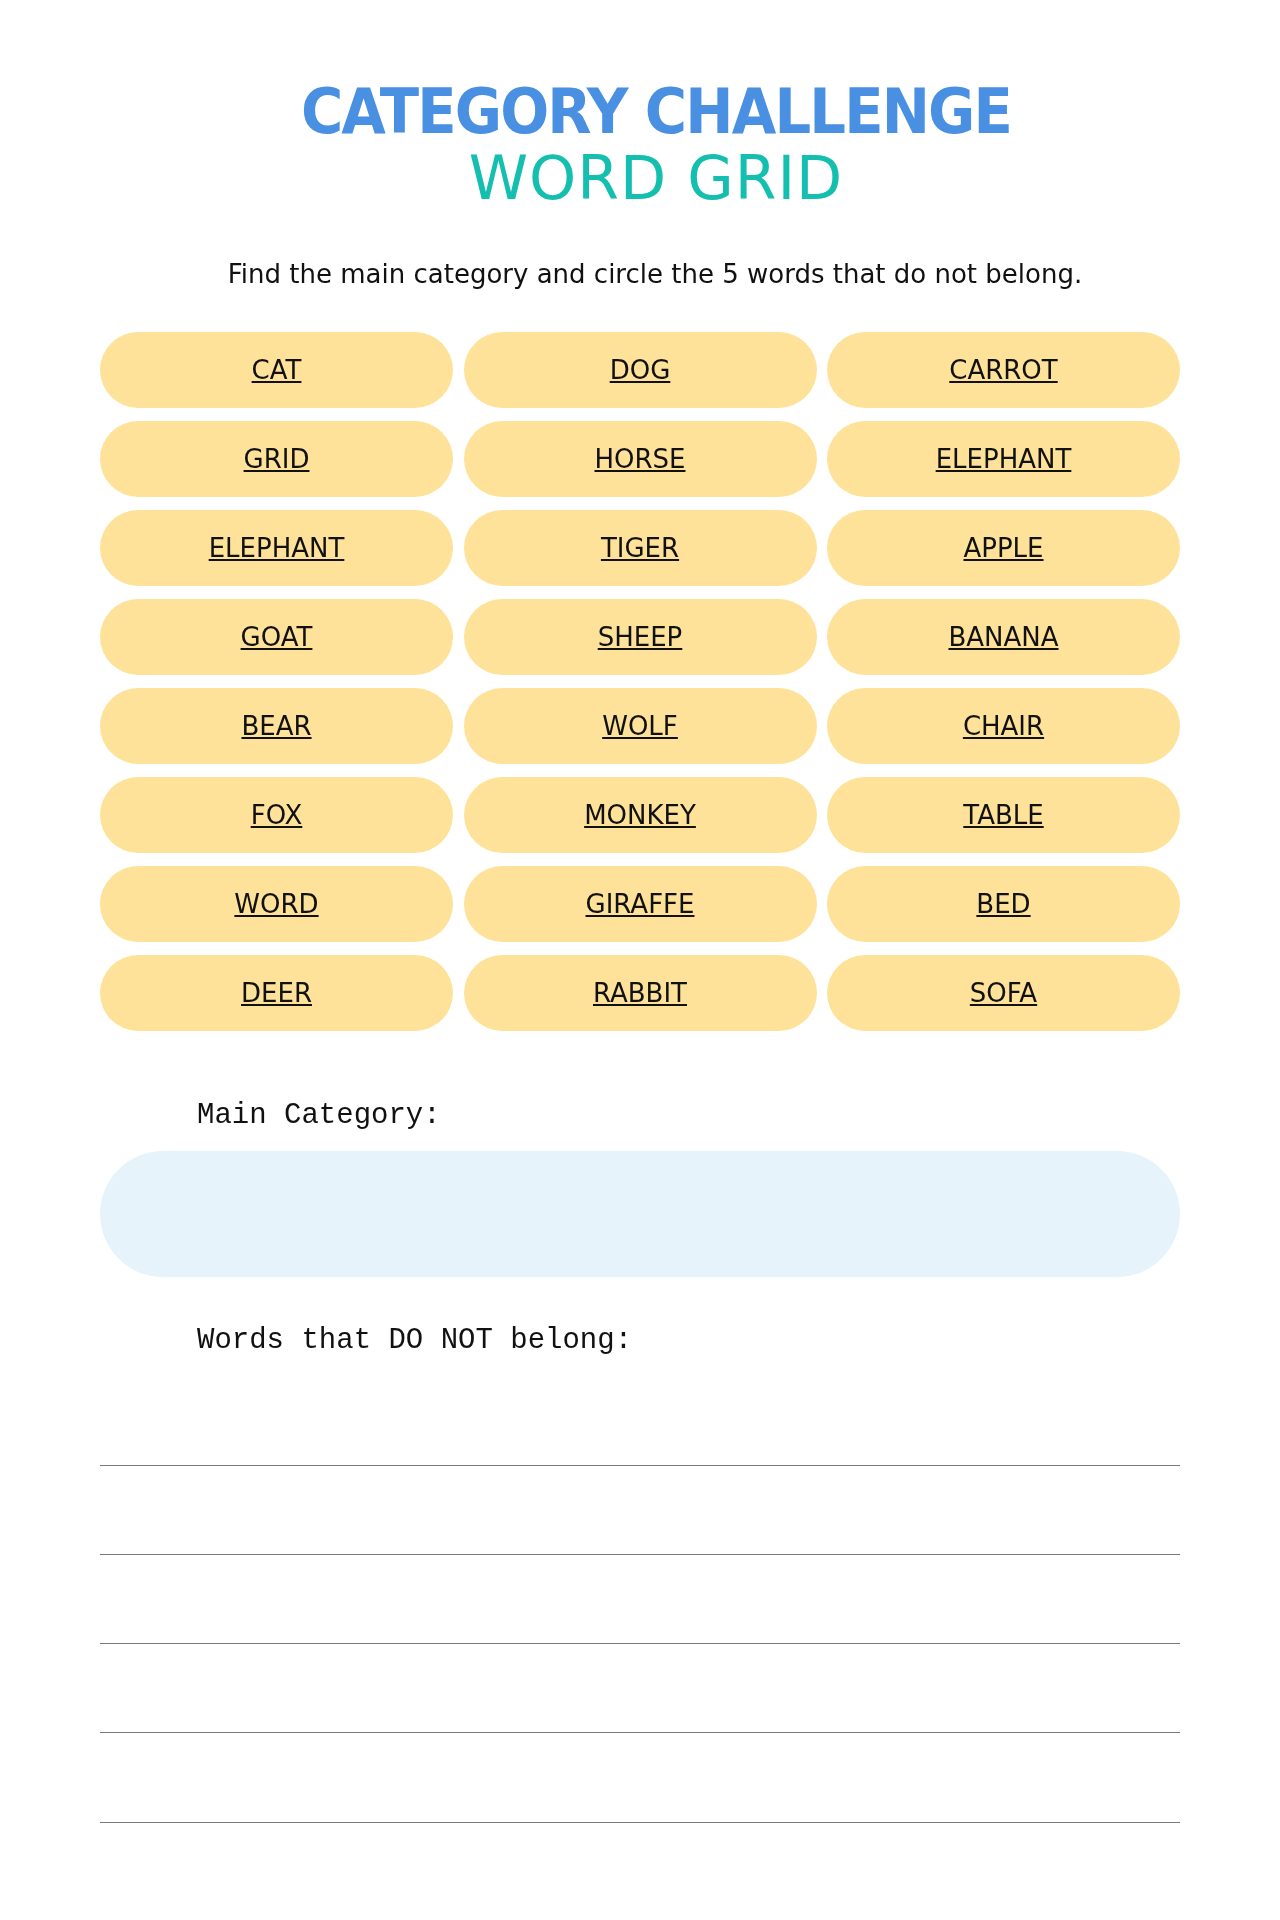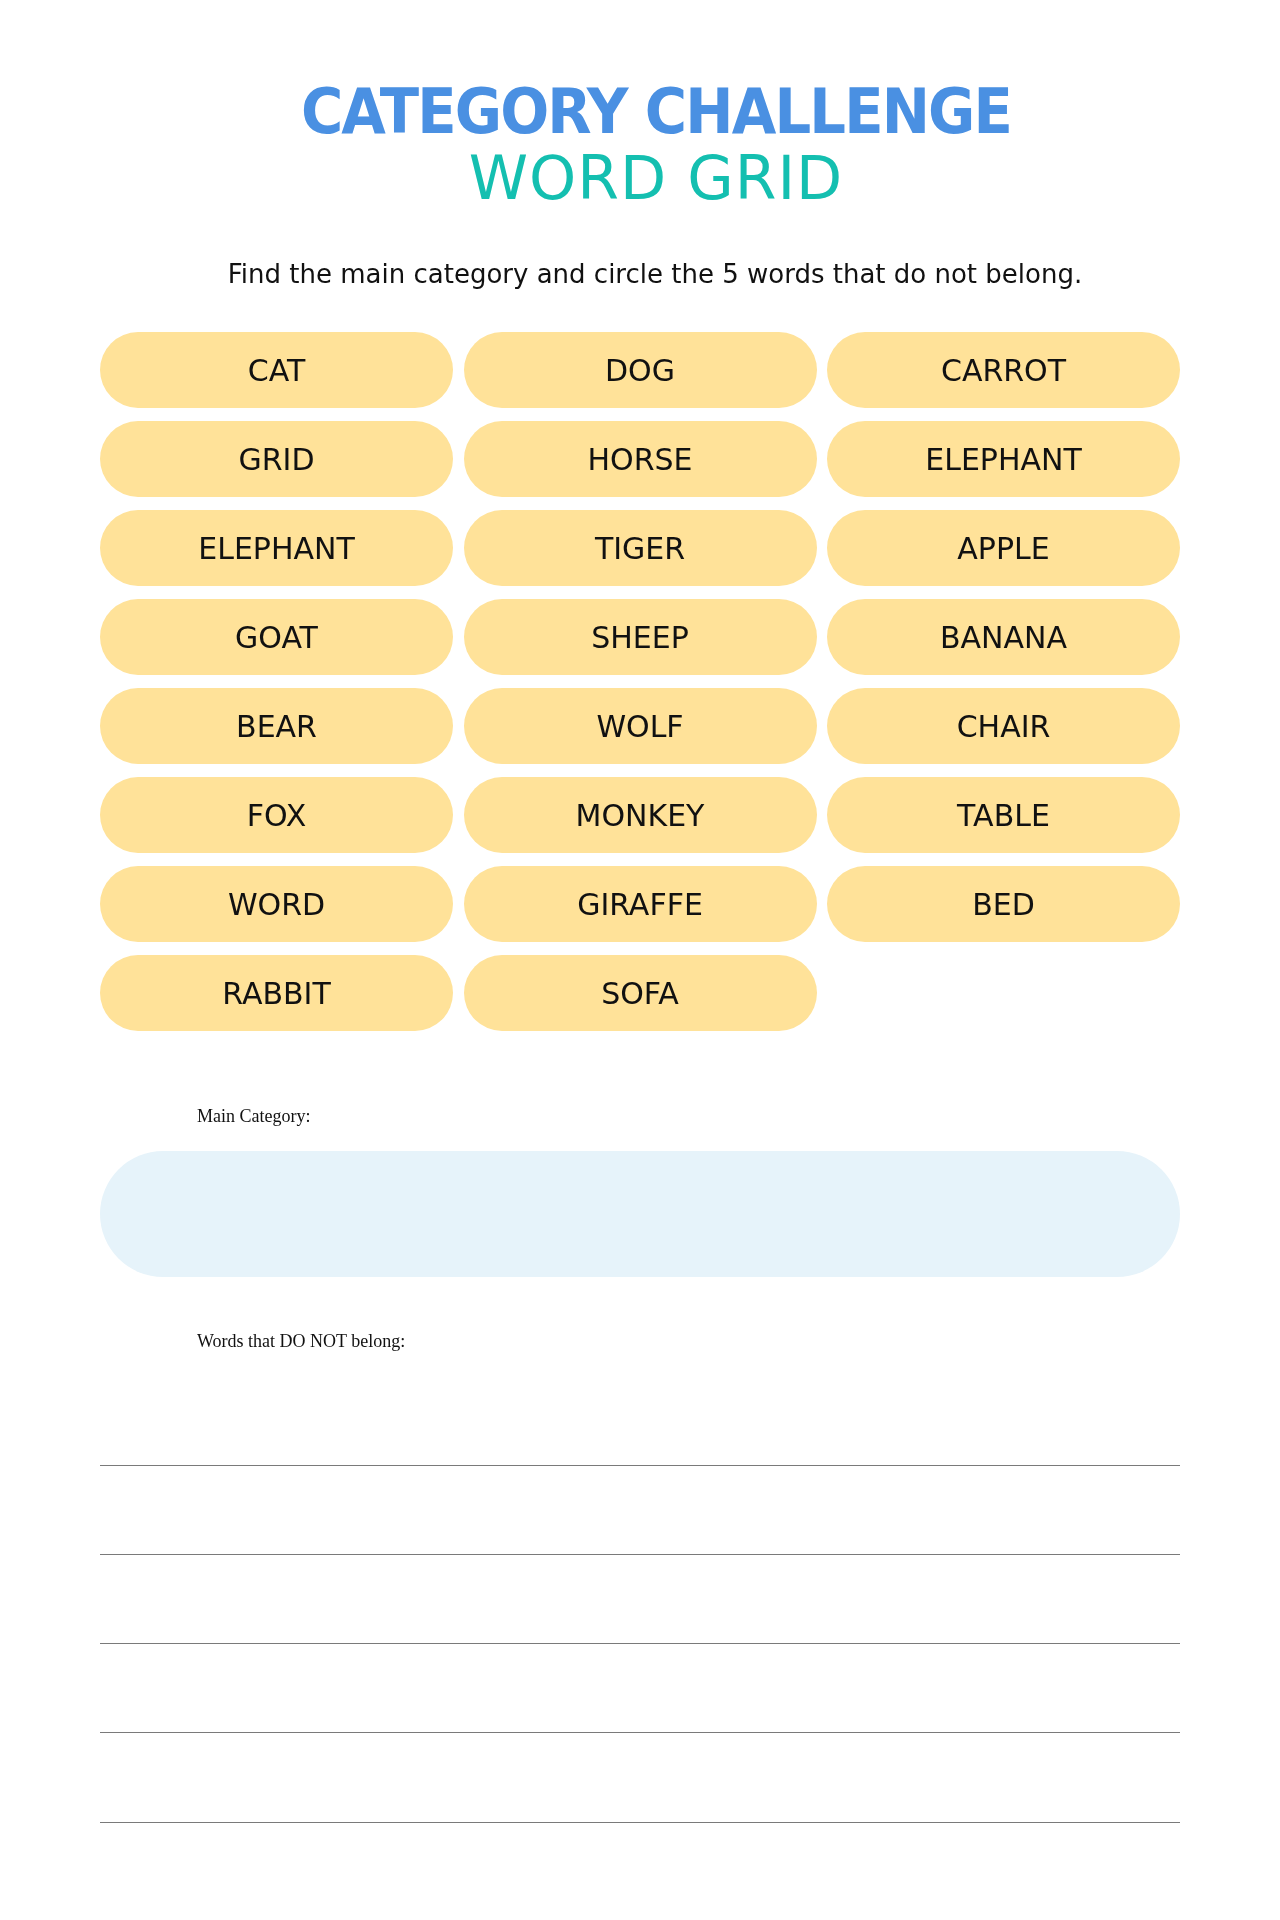--- a/index.html
+++ b/index.html
@@ -64,29 +64,30 @@
       row-gap: 13px;
     }
     .pill {
       height: 76px;
       border-radius: 38px;
       background: #FFE299;
       display: flex;
       align-items: center;
       justify-content: center;
       font-family: "DejaVu Sans", sans-serif;
-      font-size: 30px;
+      font-size: 26px;
       color: #111111;
       cursor: pointer;
+      text-decoration: underline;
     }
     .label {
       position: absolute;
       left: 197px;
-      font-family: Liberation Serif, serif;
-      font-size: 18px;
+      font-family: Liberation Mono, monospace;
+      font-size: 29px;
       line-height: 36px;
       color: #111111;
     }
     .label-category { top: 1098px; }
     .label-words { top: 1323px; }
     .category-box {
       position: absolute;
       left: 100px;
       top: 1151px;
       width: 1080px;
@@ -132,20 +133,21 @@
   <div class="pill">CHAIR</div>
 
   <div class="pill">FOX</div>
   <div class="pill">MONKEY</div>
   <div class="pill">TABLE</div>
 
   <div class="pill">WORD</div>
   <div class="pill">GIRAFFE</div>
   <div class="pill">BED</div>
 
+  <div class="pill">DEER</div>
   <div class="pill">RABBIT</div>
   <div class="pill">SOFA</div>
 </div>
 
 <div class="label label-category">Main Category:</div>
 <div class="category-box"></div>
 
 <div class="label label-words">Words that DO NOT belong:</div>
 
 <div class="answer-line" style="top:1465px;"></div>

